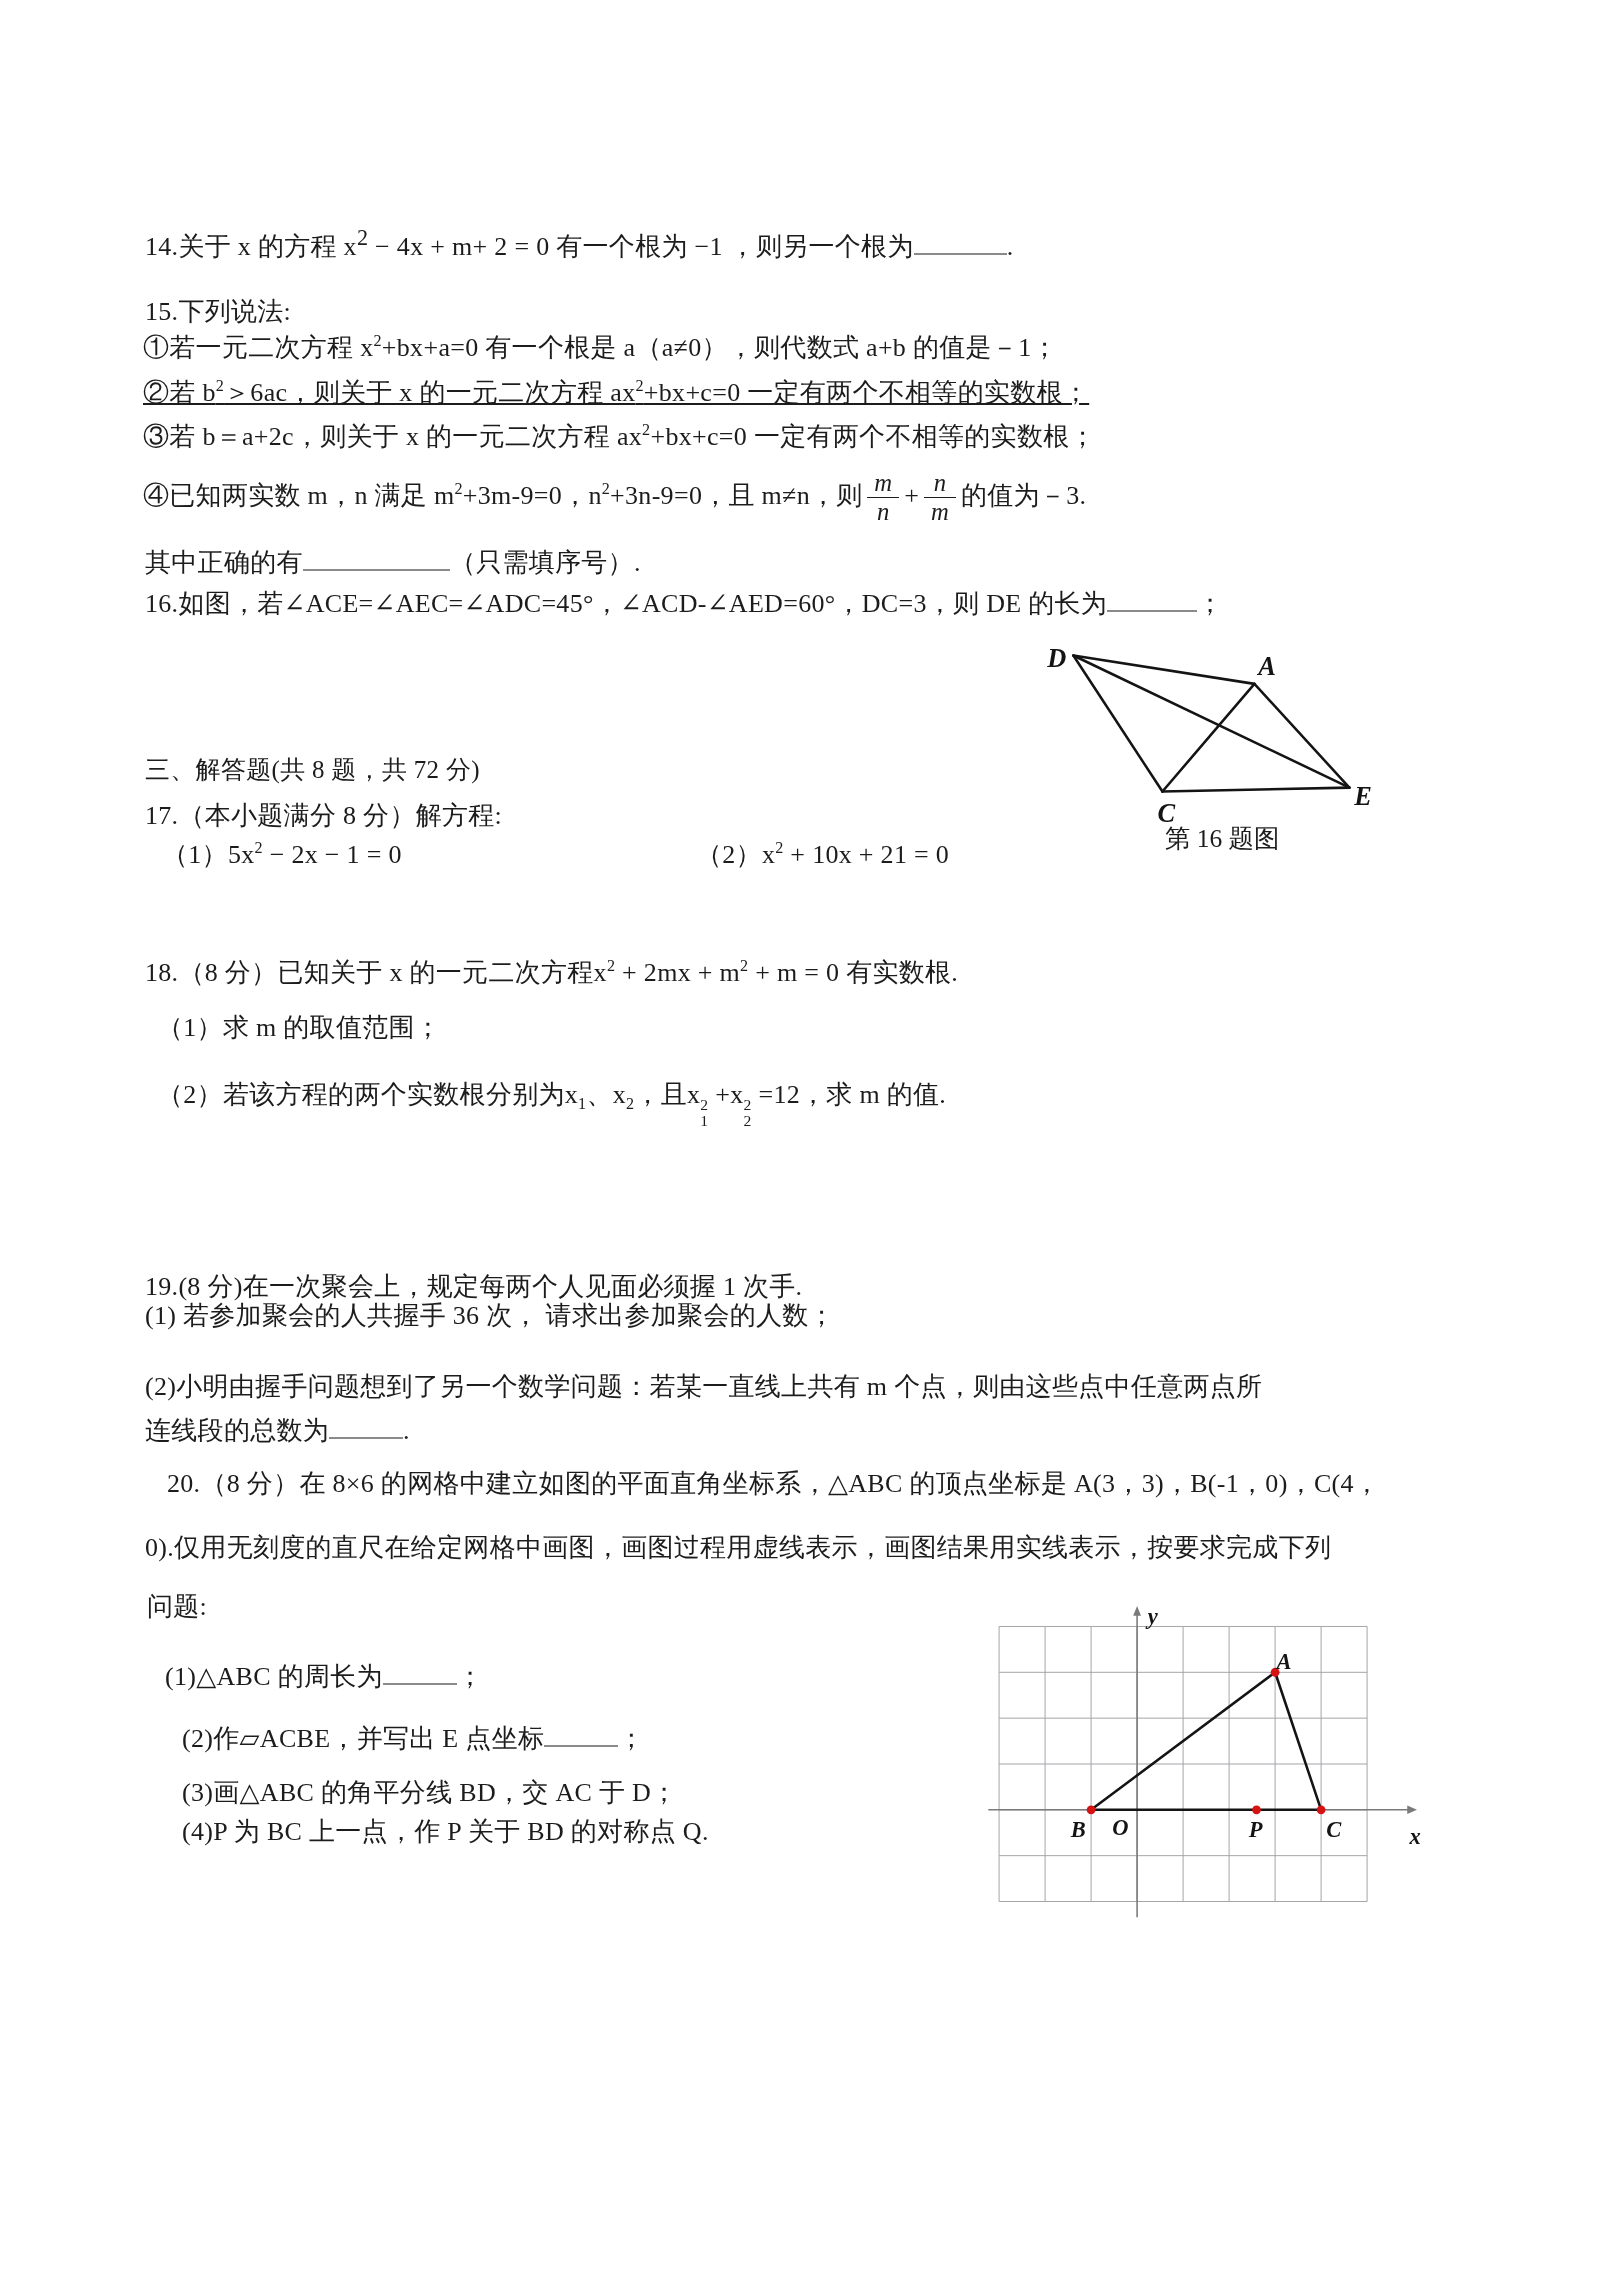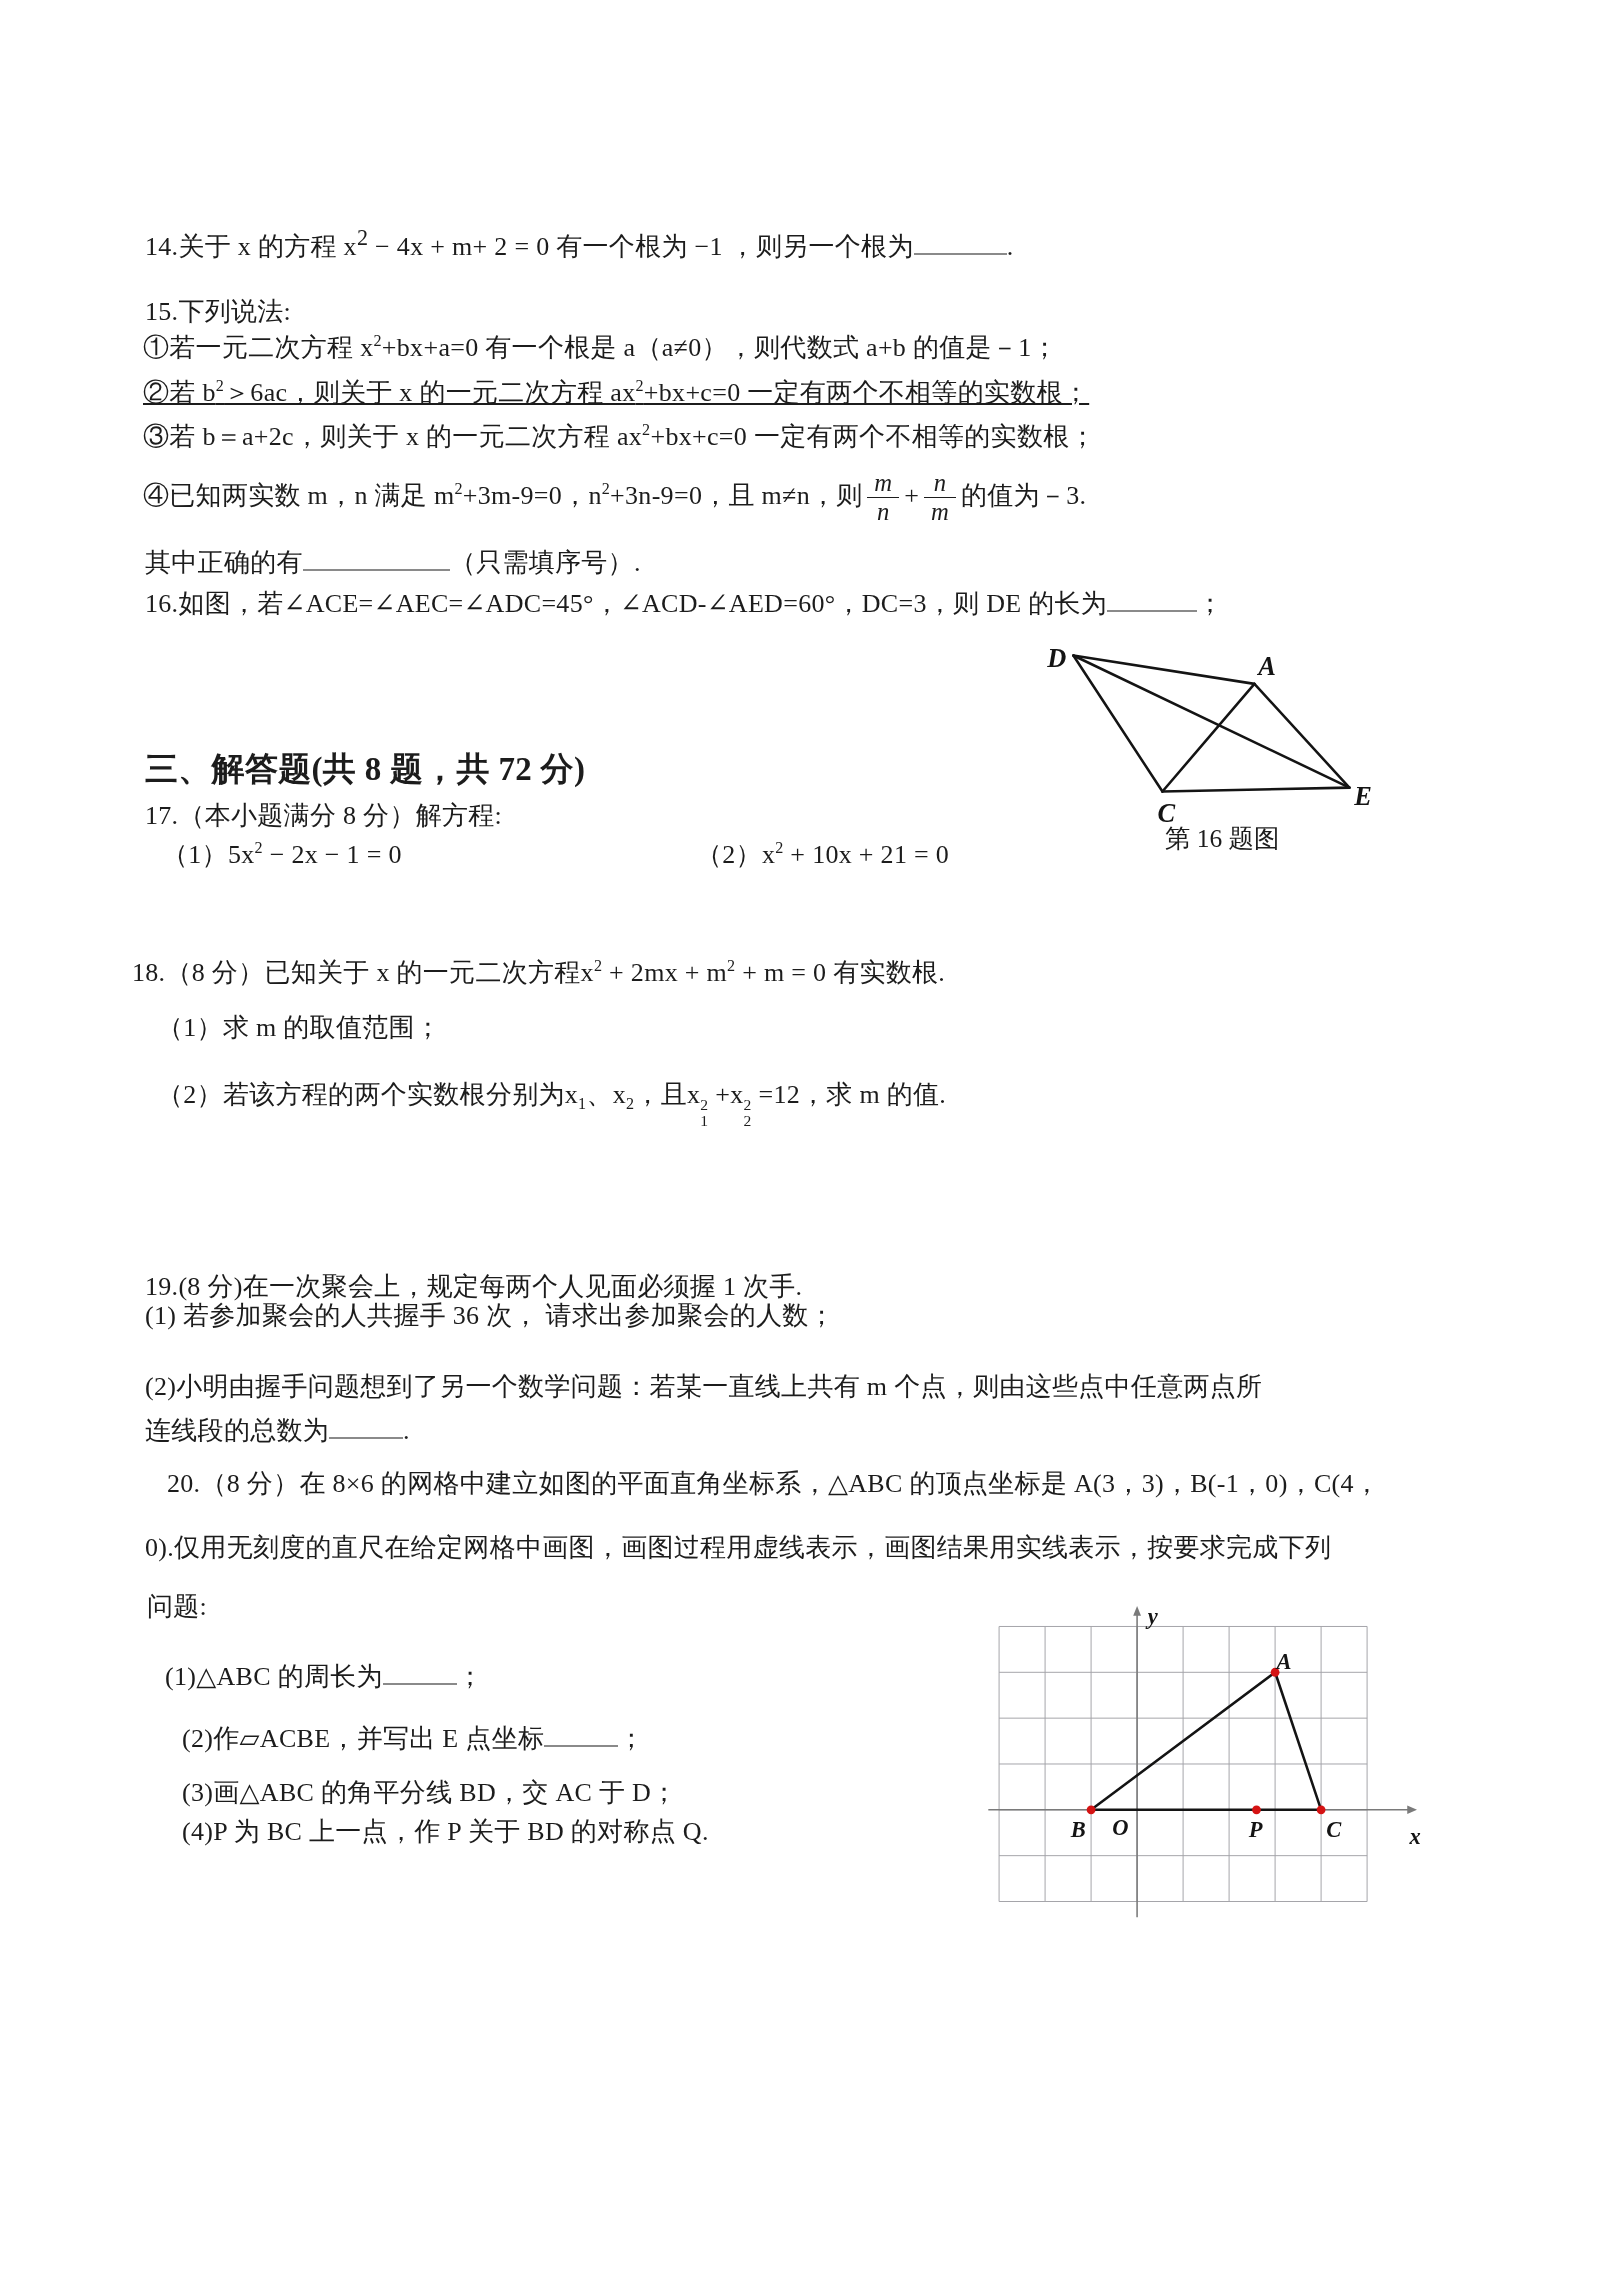--- a/index.html
+++ b/index.html
@@ -11,21 +11,21 @@
     color:#1c1c1c;
     overflow:hidden;
   }
   .line{
     position:absolute;
     white-space:nowrap;
     font-size:26px;
     line-height:33px;
     letter-spacing:0.3px;
   }
-  .line.bold{font-weight:bold;font-size:33px;}
+  .line.bold{font-weight:normal;font-size:25px;}
   .sup{font-size:0.62em;line-height:0;vertical-align:super;}
   .sup.big{font-size:0.85em;position:relative;top:-9.8px;vertical-align:baseline;}
   .sub{font-size:0.62em;line-height:0;vertical-align:sub;}
   .ss{
     display:inline-flex;flex-direction:column;align-items:flex-start;
     font-size:0.6em;line-height:1.0;vertical-align:-0.45em;
   }
   .frac{
     display:inline-block;text-align:center;vertical-align:middle;
     font-style:italic;font-size:0.95em;line-height:1.15;margin:0 4.9px;
@@ -59,21 +59,21 @@
       <div class="line" style="left: 143px; top: 331px;"><span>①若一元二次方程 x</span><span class="sup">2</span><span>+bx+a=0 有一个根是 a（a≠0），则代数式 a+b 的值是－1；</span></div>
       <div class="line" style="left: 143px; top: 376px; text-decoration: underline;"><span>②若 b</span><span class="sup">2</span><span>＞6ac，则关于 x 的一元二次方程 ax</span><span class="sup">2</span><span>+bx+c=0 一定有两个不相等的实数根；</span></div>
       <div class="line" style="left: 143px; top: 420px;"><span>③若 b＝a+2c，则关于 x 的一元二次方程 ax</span><span class="sup">2</span><span>+bx+c=0 一定有两个不相等的实数根；</span></div>
       <div class="line" style="left: 143px; top: 469px;"><span>④已知两实数 m，n 满足 m</span><span class="sup">2</span><span>+3m-9=0，n</span><span class="sup">2</span><span>+3n-9=0，且 m≠n，则</span><span class="frac"><span class="num">m</span><span class="den">n</span></span><span>+</span><span class="frac"><span class="num">n</span><span class="den">m</span></span><span>的值为－3.</span></div>
       <div class="line" style="left: 145px; top: 543px;"><span>其中正确的有</span><span class="blank" style="width: 147px;"></span><span>（只需填序号）.</span></div>
       <div class="line" style="left: 145px; top: 584px;"><span>16.如图，若∠ACE=∠AEC=∠ADC=45°，∠ACD-∠AED=60°，DC=3，则 DE 的长为</span><span class="blank" style="width: 90px;"></span><span>；</span></div>
       <div class="line bold" style="left: 145px; top: 753px;"><span>三、解答题(共 8 题，共 72 分)</span></div>
       <div class="line" style="left: 145px; top: 799px;"><span>17.（本小题满分 8 分）解方程:</span></div>
       <div class="line" style="left: 162px; top: 838px;"><span>（1）5x</span><span class="sup">2</span><span> − 2x − 1 = 0</span></div>
       <div class="line" style="left: 696px; top: 838px;"><span>（2）x</span><span class="sup">2</span><span> + 10x + 21 = 0</span></div>
-      <div class="line" style="left: 132px; top: 956px;"><span>18.（8 分）已知关于 x 的一元二次方程x</span><span class="sup">2</span><span> + 2mx + m</span><span class="sup">2</span><span> + m = 0 有实数根.</span></div>
+      <div class="line" style="left: 145px; top: 956px;"><span>18.（8 分）已知关于 x 的一元二次方程x</span><span class="sup">2</span><span> + 2mx + m</span><span class="sup">2</span><span> + m = 0 有实数根.</span></div>
       <div class="line" style="left: 157px; top: 1011px;"><span>（1）求 m 的取值范围；</span></div>
       <div class="line" style="left: 157px; top: 1078px;"><span>（2）若该方程的两个实数根分别为x</span><span class="sub">1</span><span>、x</span><span class="sub">2</span><span>，且x</span><span class="ss">
           <span>2</span>
           <span>1</span>
         </span><span> +x</span><span class="ss">
           <span>2</span>
           <span>2</span>
         </span><span> =12，求 m 的值.</span></div>
       <div class="line" style="left: 145px; top: 1270px; text-align: right;"><span>19.(8 分)在一次聚会上，规定每两个人见面必须握 1 次手.</span></div>
       <div class="line" style="left: 145px; top: 1299px;"><span>(1) 若参加聚会的人共握手 36 次， 请求出参加聚会的人数；</span></div>

